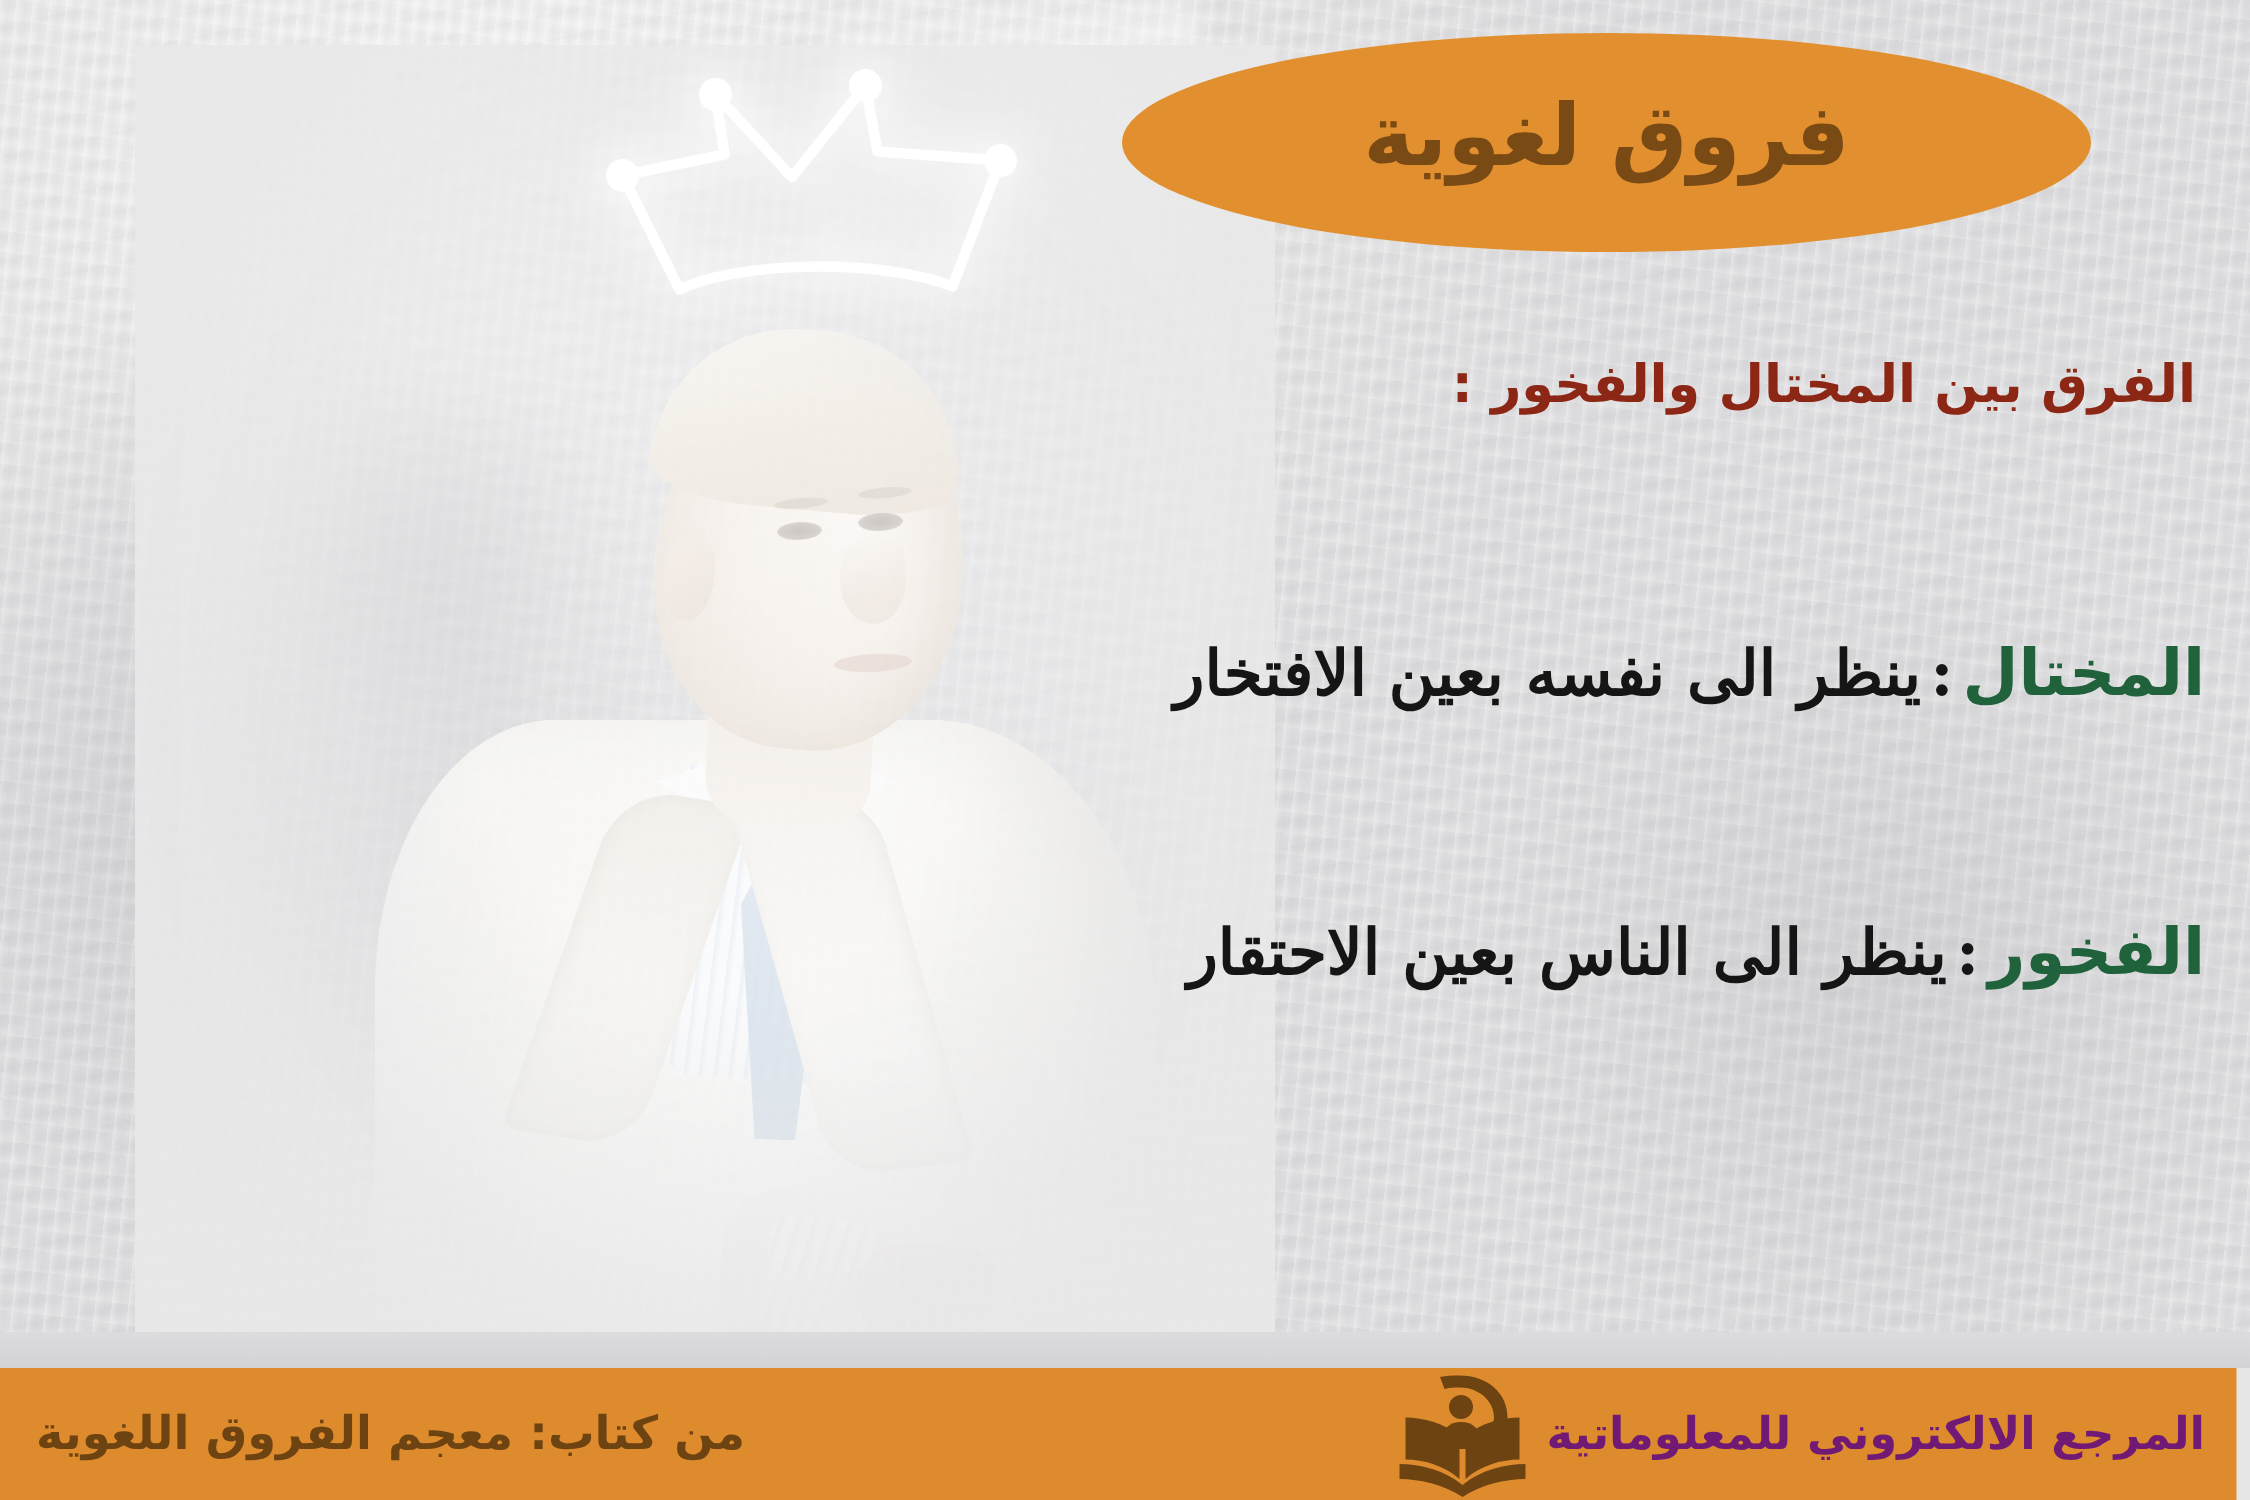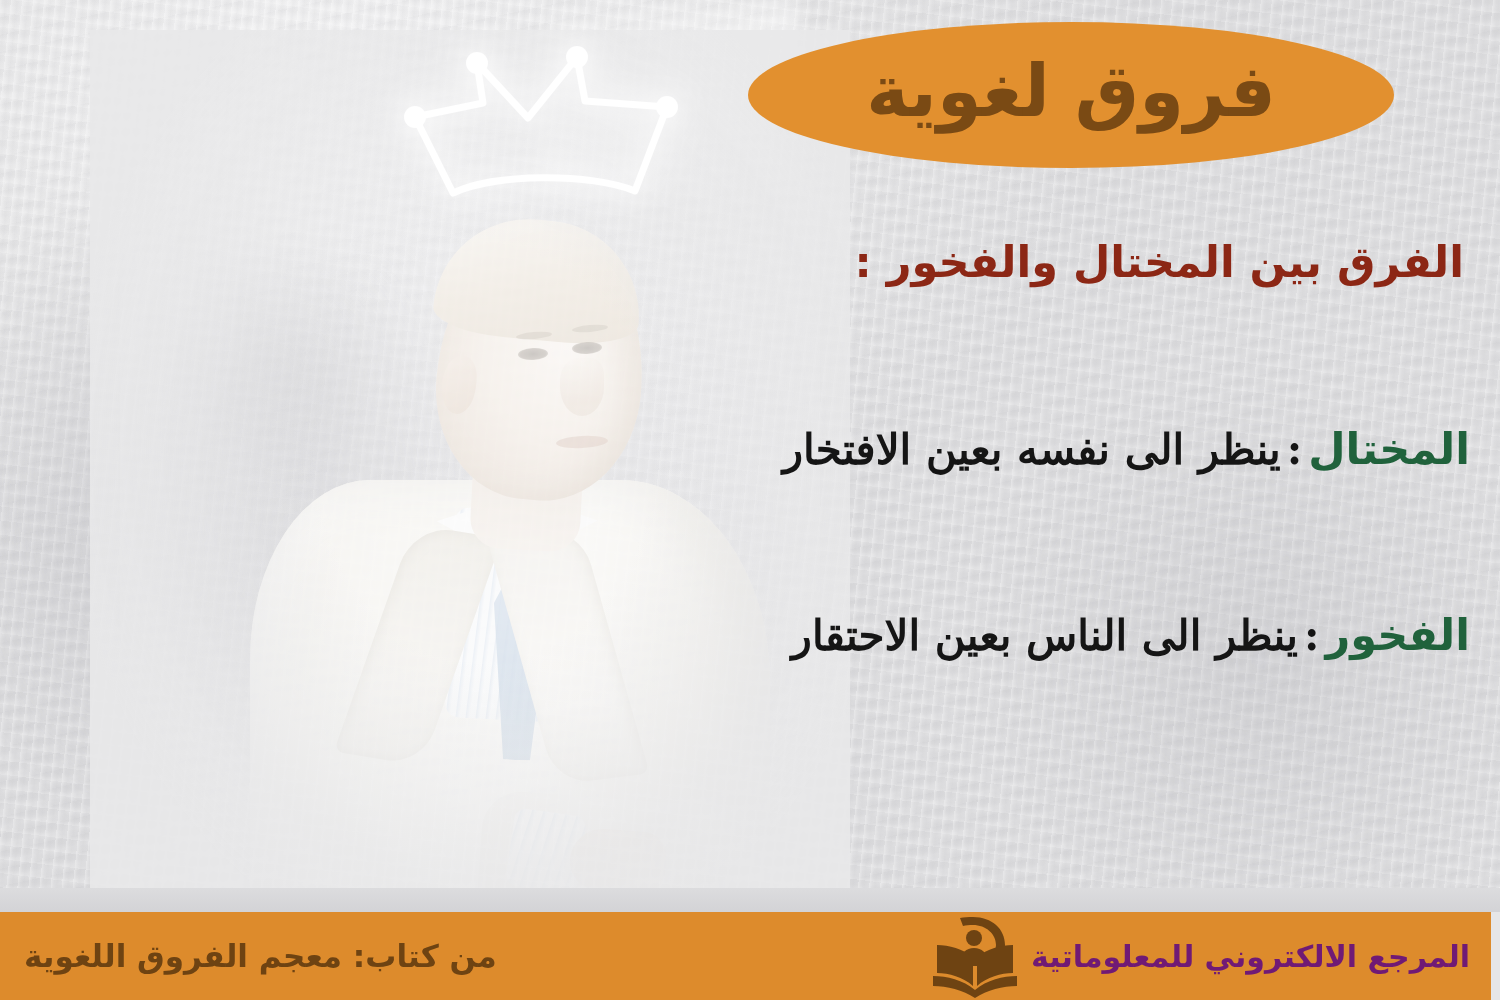--- a/index.html
+++ b/index.html
@@ -278,40 +278,40 @@
     height: 146px;
     background: #e2902f;
     border-radius: 50%;
     display: flex;
     align-items: center;
     justify-content: center;
   }
   .title-text {
     font-family: "DejaVu Sans", "Liberation Sans", sans-serif;
     font-weight: 700;
-    font-size: 72px;
+    font-size: 57px;
     line-height: 1;
     color: #7a4a14;
     letter-spacing: -2px;
     transform: translateY(-4px);
     white-space: nowrap;
     direction: rtl;
   }
 
   
   .subtitle {
     position: absolute;
     right: 36px;
     top: 236px;
     width: 820px;
     text-align: right;
     direction: rtl;
     font-family: "DejaVu Sans", "Liberation Sans", sans-serif;
     font-weight: 700;
-    font-size: 43px;
+    font-size: 35px;
     line-height: 1.25;
     color: #8c2715;
     white-space: nowrap;
   }
 
   .def-row {
     position: absolute;
     right: 30px;
     direction: rtl;
     text-align: right;

